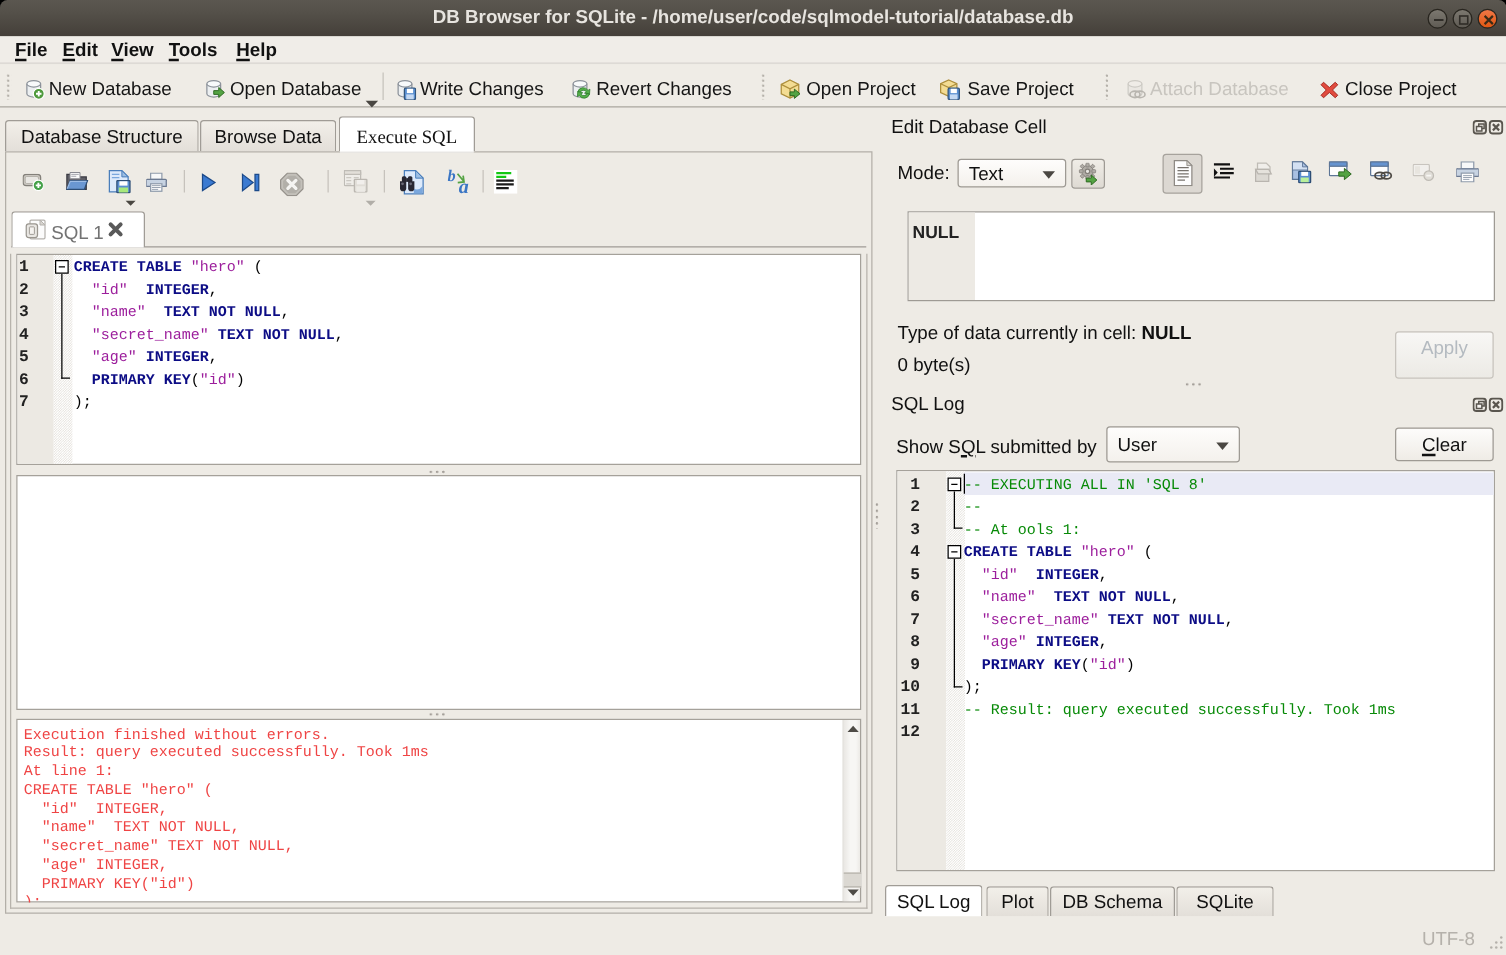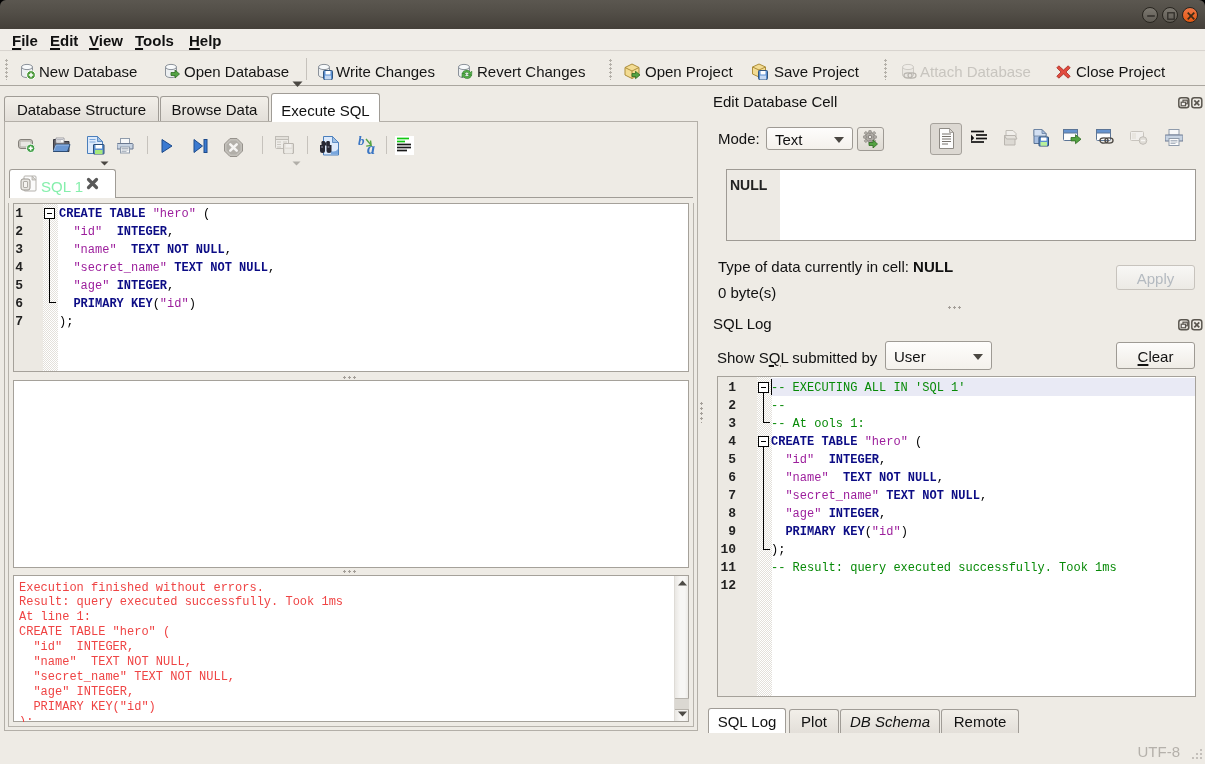--- a/index.html
+++ b/index.html
@@ -33,21 +33,21 @@
 .ticon { position:absolute; }
 
 .pane { position:absolute; left:4px; top:121px; width:694px; height:610px;
   border:1px solid #b3afa8; background:#eeebe5; }
 .tab { position:absolute; font-size:15px; color:#111; text-align:center;
   background:linear-gradient(#f2efe9,#e3dfd9); border:1px solid #a09c96; border-bottom:none;
   border-radius:3px 3px 0 0; }
 .tab.active { background:#ffffff; }
 
 .maintabs .tab { height:25px; top:96px; line-height:25px; }
-.maintabs .tab.active { top:93px; height:28px; line-height:33px; z-index:5; }
+.maintabs .tab.active { top:93px; height:28px; line-height:33px; z-index:5;font-family:Liberation Serif, serif; }
 
 .edframe { position:absolute; border:1px solid #a5a19a; background:#fff; }
 .gutter { position:absolute; top:0; bottom:0; background:#ece9e3; }
 .foldcol { position:absolute; top:0; bottom:0; width:15px;
   background-image:linear-gradient(45deg,#e3e0da 25%,transparent 25%,transparent 75%,#e3e0da 75%),
                    linear-gradient(45deg,#e3e0da 25%,transparent 25%,transparent 75%,#e3e0da 75%);
   background-size:2px 2px; background-position:0 0,1px 1px; background-color:#fff; }
 .lnum { position:absolute; font-family:"Liberation Mono",monospace; font-weight:bold;
   font-size:13px; color:#222; text-align:right; }
 .codeline { position:absolute; font-family:"Liberation Mono",monospace; font-size:12px;
@@ -83,20 +83,21 @@
 
 .btabs .tab { font-size:15px; }
 .statusbar { position:absolute; left:0; top:737px; width:1205px; height:27px; background:#eeebe5; }
 .utf8 { position:absolute; right:25px; top:6px; font-size:15px; color:#b5b1ab; }
 </style>
 </head>
 <body>
 <div class="win"></div>
 
 <div class="titlebar">
+  <div class="title">DB Browser for SQLite - /home/user/code/sqlmodel-tutorial/database.db</div>
   <div class="wbtn" style="left:1142px;">
       <svg width="16" height="16">
         <line x1="4.2" y1="8" x2="11.8" y2="8" stroke="#302d28" stroke-width="1.5"></line>
       </svg>
     </div>
   <div class="wbtn" style="left:1162px;">
       <svg width="16" height="16">
         <rect x="4.8" y="4.8" width="6.4" height="6.4" fill="none" stroke="#302d28" stroke-width="1.3"></rect>
       </svg>
     </div>
@@ -271,21 +272,21 @@
 </div>
 
 <div style="position:absolute; left:9px; top:197px; width:684px; height:1px; background:#a09c96; z-index:2;"></div>
 <div class="tab active" style="left:9px; top:169px; width:107px; height:29px; z-index:3;"></div>
 <div style="position:absolute; left:20px; top:175px; z-index:4;" id="ic-doc2"><svg width="17" height="17">
       <rect x="4" y="1" width="12" height="15" rx="1" fill="#fbfbfb" stroke="#b5b2ad"></rect>
       <path d="M12 1 L16 5 L12 5 Z" fill="#d8d5d0" stroke="#b5b2ad" stroke-width="0.8"></path>
       <rect x="1" y="4" width="9" height="11" rx="2" fill="#e9e7e3" stroke="#9a968f"></rect>
       <rect x="3.5" y="6.5" width="4" height="6" rx="0.5" fill="#f5f3f0" stroke="#a09c96" stroke-width="0.8"></rect>
     </svg></div>
-<span style="position:absolute; left:41px; top:177.5px; font-size:15px; color:#86efac; z-index:4;">SQL 1</span>
+<span style="position:absolute; left:41px; top:177.5px; font-size:15px; color:#737373; z-index:4;">SQL 1</span>
 <svg style="position:absolute; left:86px; top:177px; z-index:4;" width="13" height="13">
     <path d="M2.5 2.5 L10.5 10.5 M10.5 2.5 L2.5 10.5" stroke="#595959" stroke-width="3.2" stroke-linecap="round"></path>
   </svg>
 
 <div class="edframe" style="left:13px; top:203px; width:676px; height:169px;">
   <div class="gutter" style="left:0; width:29px;"></div>
   <div class="foldcol" style="left:29px;"></div>
 </div>
 <div id="sqledit">
     <div class="lnum" style="left:14px; top:206px; width:9px;">1</div>
@@ -414,21 +415,21 @@
     <rect x="4" y="9.5" width="10" height="7" fill="#fdfdfd" stroke="#8f9bab"></rect>
     <path d="M5.5 11.5 h7 M5.5 13 h7 M5.5 14.5 h5" stroke="#9aa4b2" stroke-width="0.8"></path>
       </svg></div>
 </div>
 <div style="position:absolute; left:726px; top:169px; width:470px; height:72px; border:1px solid #9e9a94; background:#fff;">
   <div style="position:absolute; left:0; top:0; width:53px; height:70px; background:#edeae4;"></div>
   <span style="position:absolute; left:3px; top:7px; font-size:14px; font-weight:bold; color:#222;">NULL</span>
 </div>
 <div class="rlabel" style="left:718px; top:258px;">Type of data currently in cell: <b>NULL</b></div>
 <div class="rlabel" style="left:718px; top:284px;">0 byte(s)</div>
-<div class="btn dis" style="left:1116px; top:265px; width:79px; height:25px; line-height:25px;">Apply</div>
+<div class="btn dis" style="left:1116px; top:265px; width:79px; height:38px; line-height:25px;">Apply</div>
 <div class="hdots" style="left:948px; top:306px; width:15px;"></div>
 
 <div class="rlabel" style="left:713px; top:315px;">SQL Log</div>
 <div class="dockbtns" style="left:1178px; top:317px;"><svg width="25" height="12">
   <rect x="0.8" y="0.8" width="10" height="10" rx="2.5" fill="none" stroke="#5a564f" stroke-width="1.5"></rect>
   <rect x="13.8" y="0.8" width="10" height="10" rx="2.5" fill="none" stroke="#5a564f" stroke-width="1.5"></rect>
   <rect x="5" y="3.2" width="4.3" height="3.6" fill="none" stroke="#5a564f" stroke-width="1.2"></rect>
   <rect x="3.2" y="5.2" width="4.3" height="3.6" fill="#f4f2ef" stroke="#5a564f" stroke-width="1.2"></rect>
   <path d="M16.3 3.3 l5 5 m0 -5 l-5 5" stroke="#5a564f" stroke-width="1.7"></path>
     </svg></div>
@@ -439,21 +440,21 @@
   </div>
 <div class="btn" style="left:1116px; top:342px; width:79px; height:27px; line-height:27px;"><u>C</u>lear</div>
 
 <div class="edframe" style="left:717px; top:376px; width:479px; height:321px;">
   <div class="gutter" style="left:0; width:39px;"></div>
   <div class="foldcol" style="left:39px;"></div>
 </div>
 <div id="logedit">
     <div style="position:absolute; left:771px; top:378px; width:424px; height:18px; background:#e9eaf5;"></div>
     <div class="lnum" style="left:718px; top:380px; width:18px;">1</div>
-    <div class="codeline" style="left:771px; top:381px;"><span class="cmt">-- EXECUTING ALL IN 'SQL 1'</span></div>
+    <div class="codeline" style="left:771px; top:381px;"><span class="cmt">-- EXECUTING ALL IN 'SQL 8'</span></div>
     <div class="lnum" style="left:718px; top:398px; width:18px;">2</div>
     <div class="codeline" style="left:771px; top:399px;"><span class="cmt">--</span></div>
     <div class="lnum" style="left:718px; top:416px; width:18px;">3</div>
     <div class="codeline" style="left:771px; top:417px;"><span class="cmt">-- At ools 1:</span></div>
     <div class="lnum" style="left:718px; top:434px; width:18px;">4</div>
     <div class="codeline" style="left:771px; top:435px;"><span class="kw">CREATE</span> <span class="kw">TABLE</span> <span class="str">"hero"</span> (</div>
     <div class="lnum" style="left:718px; top:452px; width:18px;">5</div>
     <div class="codeline" style="left:771px; top:453px;">  <span class="str">"id"</span>  <span class="kw">INTEGER</span>,</div>
     <div class="lnum" style="left:718px; top:470px; width:18px;">6</div>
     <div class="codeline" style="left:771px; top:471px;">  <span class="str">"name"</span>  <span class="kw">TEXT</span> <span class="kw">NOT</span> <span class="kw">NULL</span>,</div>
@@ -474,22 +475,22 @@
     <div class="fcorner" style="left:763px; top:422px; width:7px;"></div>
     <div class="foldbox" style="left:758px; top:436px;"></div>
     <div class="fline" style="left:763px; top:447px; height:103px;"></div>
     <div class="fcorner" style="left:763px; top:549px; width:7px;"></div>
     <div style="position:absolute; left:771px; top:379px; width:1px; height:16px; background:#000;"></div>
   </div>
 
 <div class="btabs">
   <div class="tab active" style="left:708px; top:708px; width:78px; height:25px; line-height:25px;">SQL Log</div>
   <div class="tab" style="left:789px; top:709px; width:50px; height:24px; line-height:24px;">Plot</div>
-  <div class="tab" style="left:840px; top:709px; width:100px; height:24px; line-height:24px;font-style:italic;">DB Schema</div>
-  <div class="tab" style="left:941px; top:709px; width:78px; height:24px; line-height:24px;">Remote</div>
+  <div class="tab" style="left:840px; top:709px; width:100px; height:24px; line-height:24px;">DB Schema</div>
+  <div class="tab" style="left:941px; top:709px; width:78px; height:24px; line-height:24px;">SQLite</div>
 </div>
 
 <div class="statusbar">
   <div class="utf8">UTF-8</div>
   <svg style="position:absolute; right:2px; top:11px;" width="13" height="13">
     <g fill="#b5b1ab">
         <circle cx="11" cy="2" r="1"></circle>
         <circle cx="7" cy="6" r="1"></circle>
         <circle cx="11" cy="6" r="1"></circle>
         <circle cx="3" cy="10" r="1"></circle>

